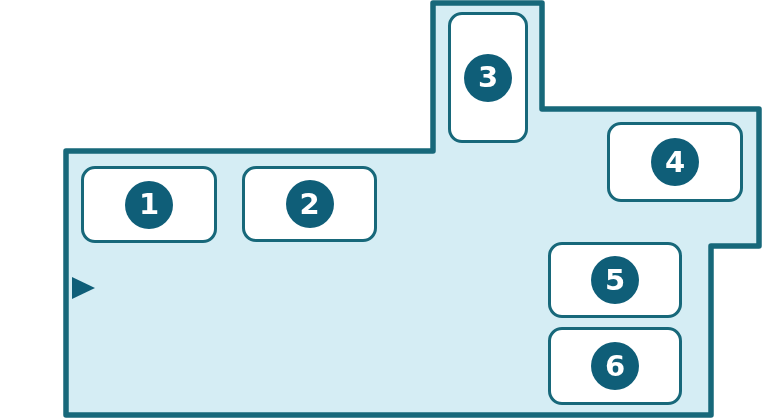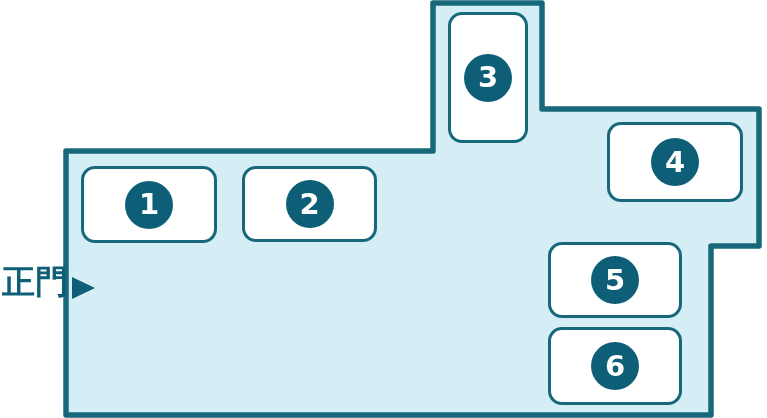--- a/index.html
+++ b/index.html
@@ -64,21 +64,20 @@
 </head>
 <body>
 
 <div class="stage">
 
   <svg class="map-svg" width="767" height="418" viewBox="0 0 767 418">
     <path d="M 66,151 H 433 V 3 H 542 V 109 H 759 V 246 H 711 V 415 H 66 Z" fill="#d5edf4" stroke="#17687a" stroke-width="5.5" stroke-linejoin="round"></path>
     <polygon points="72,277 72,299 95,288" fill="#0f5e78"></polygon>
   </svg>
 
-  <div class="gate-label">正門</div>
 
   <div class="building b1">
     <div class="num-circle">1</div>
   </div>
 
   <div class="building b2">
     <div class="num-circle">2</div>
   </div>
 
   <div class="building b3">

